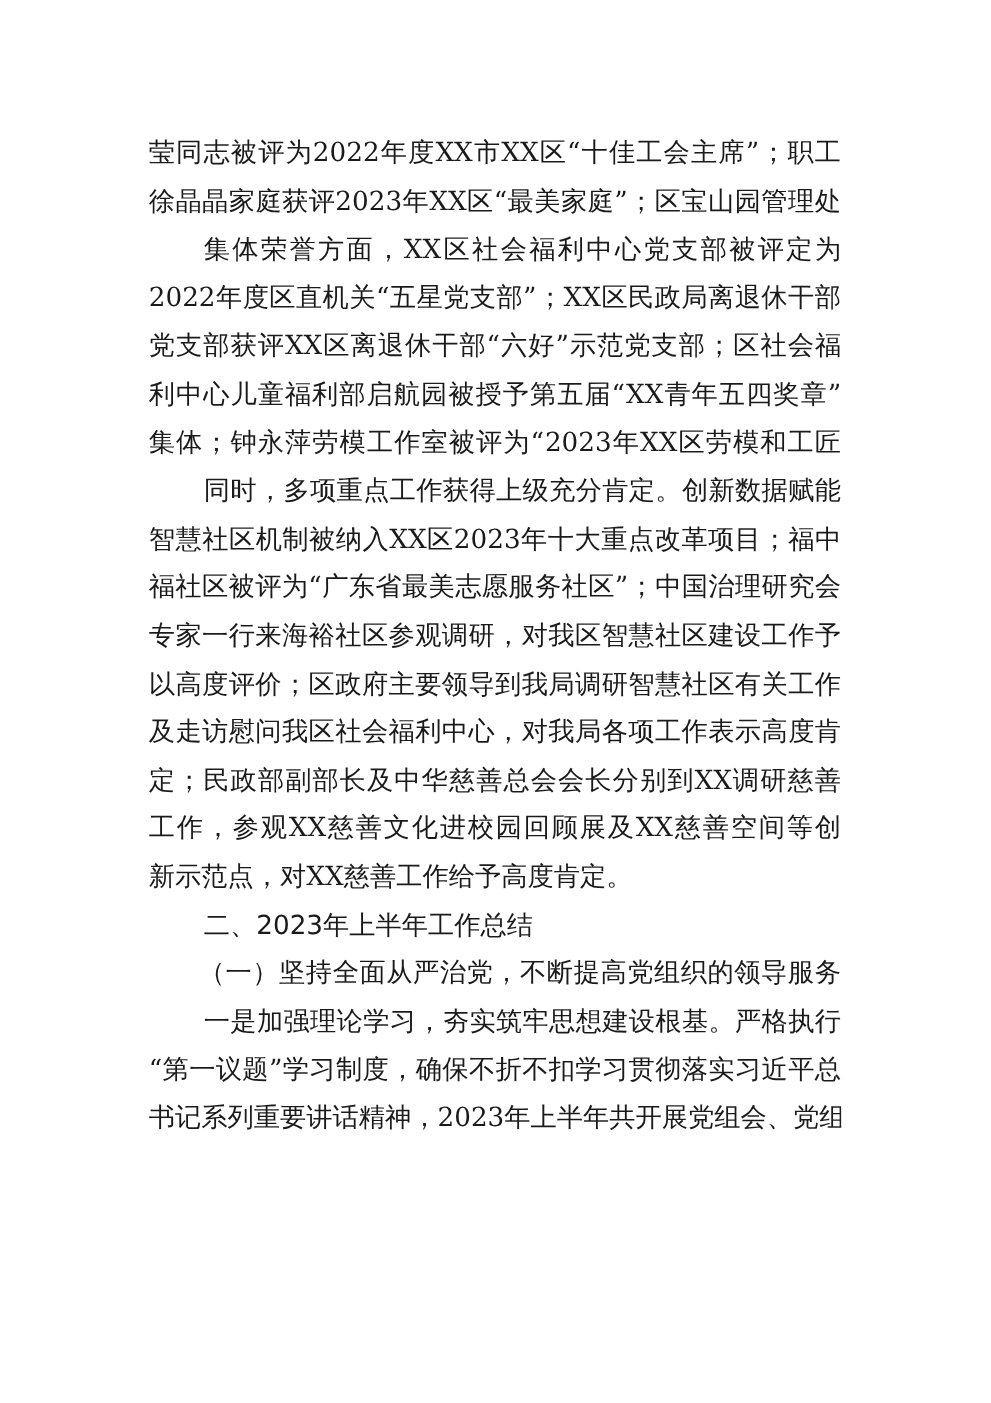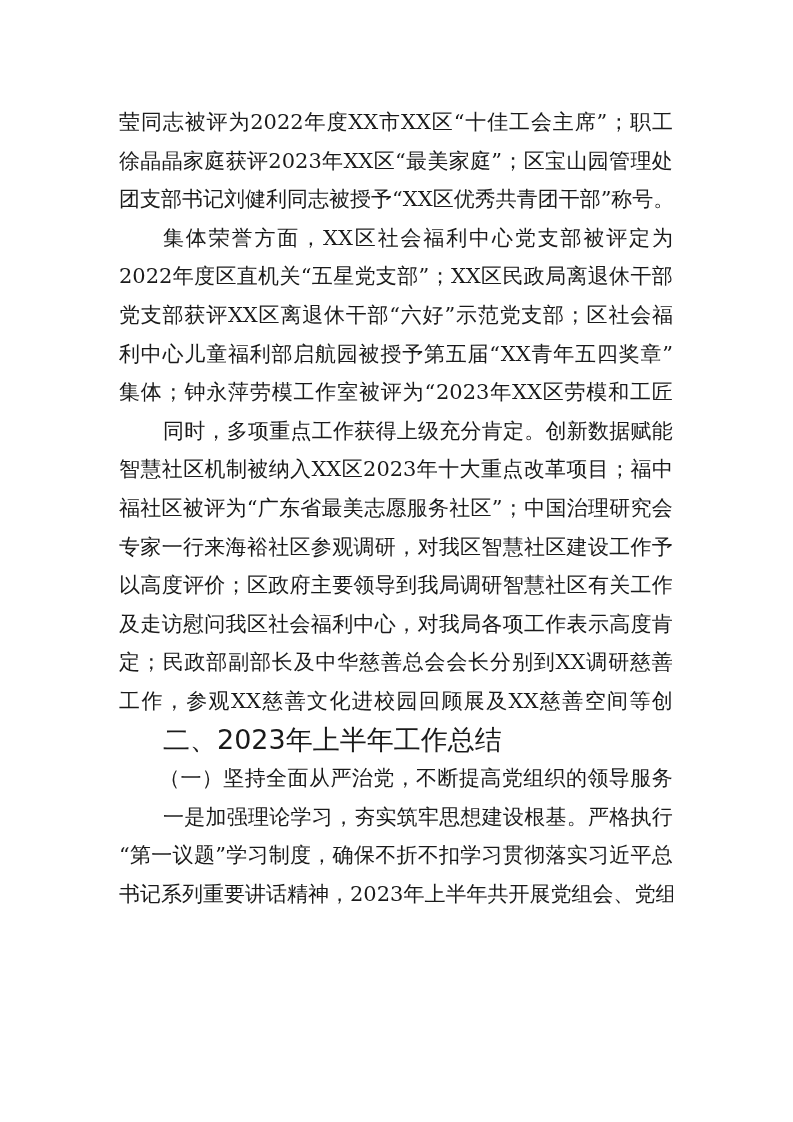--- a/index.html
+++ b/index.html
@@ -16,21 +16,21 @@
       font-size: 21px; color: #1a1a1a;
       white-space: nowrap;
       text-align: justify; text-align-last: justify;
       letter-spacing: 0;
       overflow: hidden;
     }
     .line.last { text-align-last: left; }
     .line.indent { padding-left: 44px; }
     .line.heading {
       font-family: "DejaVu Sans", "Liberation Sans", sans-serif;
-      text-align-last: left; padding-left: 44px; font-size: 27px;
+      text-align-last: left; padding-left: 44px; font-size: 21px;
     }
     .line.sub {
       padding-left: 40px;
     }
   </style>
 </head>
 <body>
 
 <div class="page">
   <div class="content">
@@ -86,21 +86,20 @@
             <span>；</span>
             <span>区</span>
             <span>宝</span>
             <span>山</span>
             <span>园</span>
             <span>管</span>
             <span>理</span>
             <span>处</span>
           </span>
         </div>
-      <div class="line last">团支部书记刘健利同志被授予“XX区优秀共青团干部”称号。</div>
     </div>
 
     <div>
       <div class="line indent">
           <span style="display: flex; justify-content: space-between; width: 100%;">
             <span>集</span>
             <span>体</span>
             <span>荣</span>
             <span>誉</span>
             <span>方</span>
@@ -470,20 +469,21 @@
             <span>及</span>
             <span>XX</span>
             <span>慈</span>
             <span>善</span>
             <span>空</span>
             <span>间</span>
             <span>等</span>
             <span>创</span>
           </span>
         </div>
+      <div class="line last">新示范点，对XX慈善工作给予高度肯定。</div>
     </div>
 
     <div class="line heading">二、2023年上半年工作总结</div>
 
     <div>
       <div class="line sub">
           <span style="display: flex; justify-content: space-between; width: 100%;">
             <span>（</span>
             <span>一</span>
             <span>）</span>

